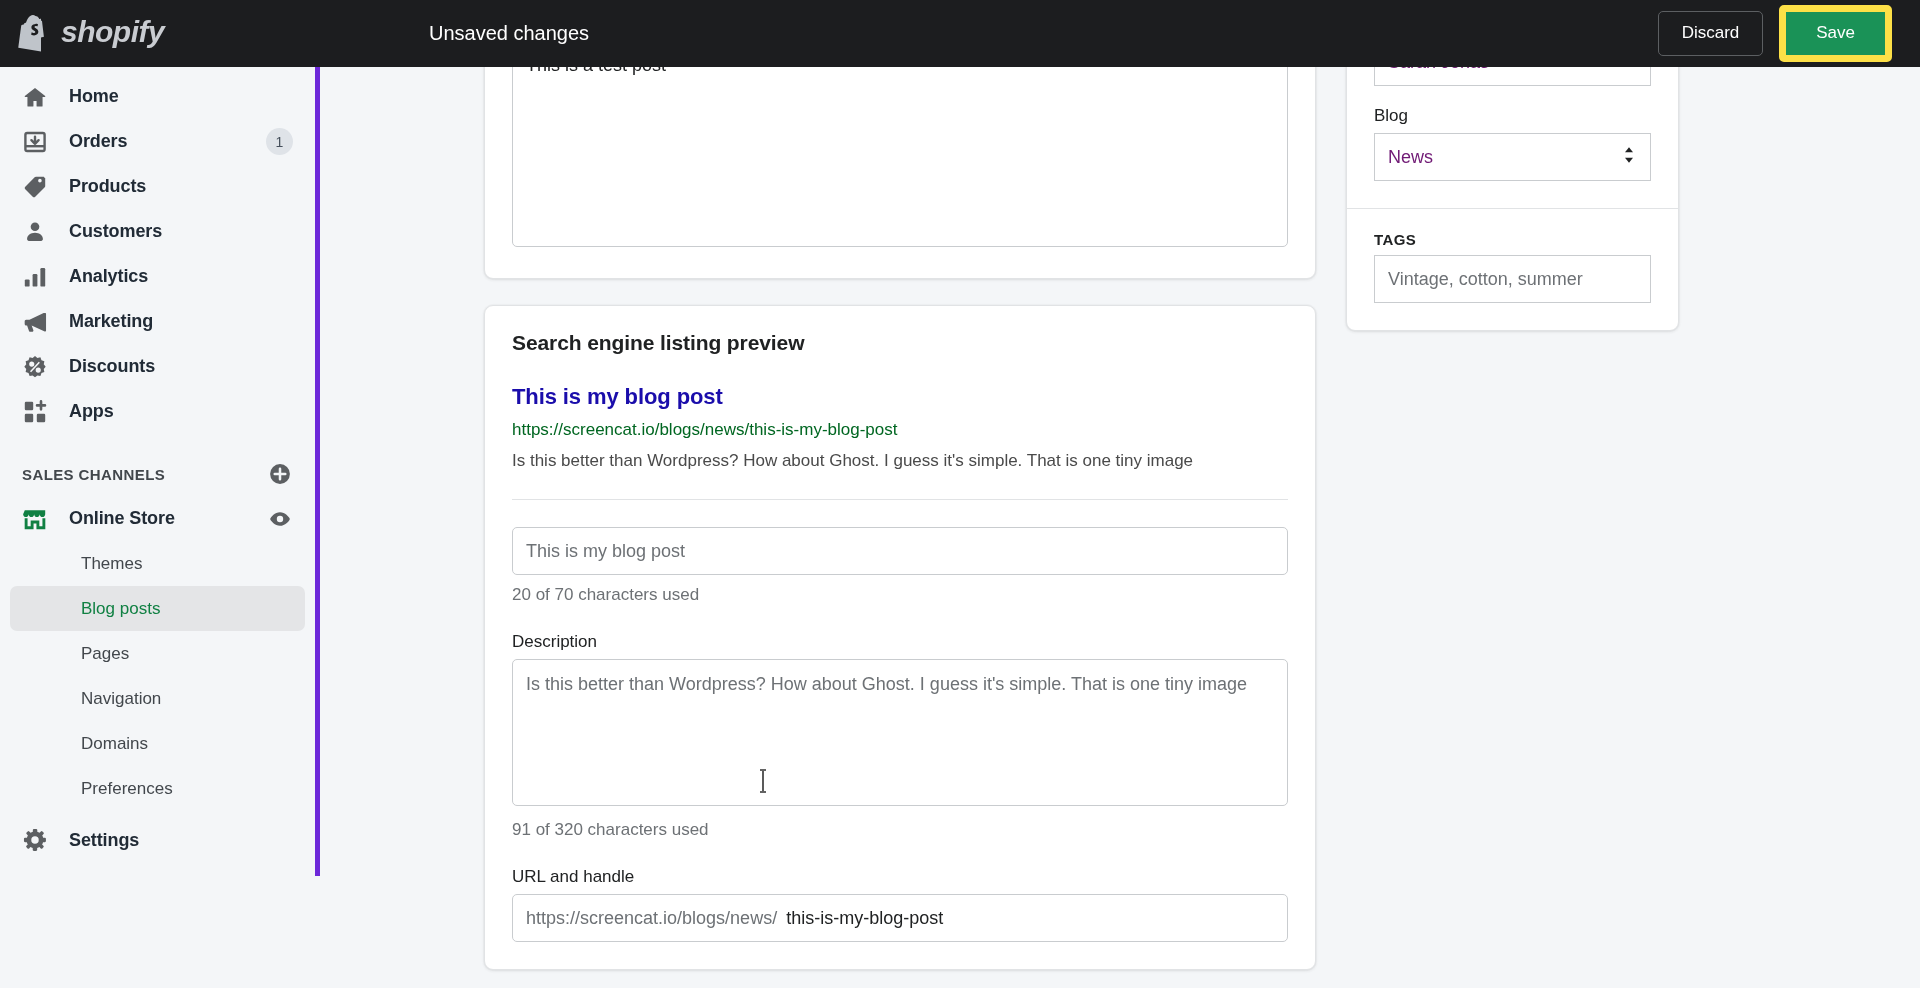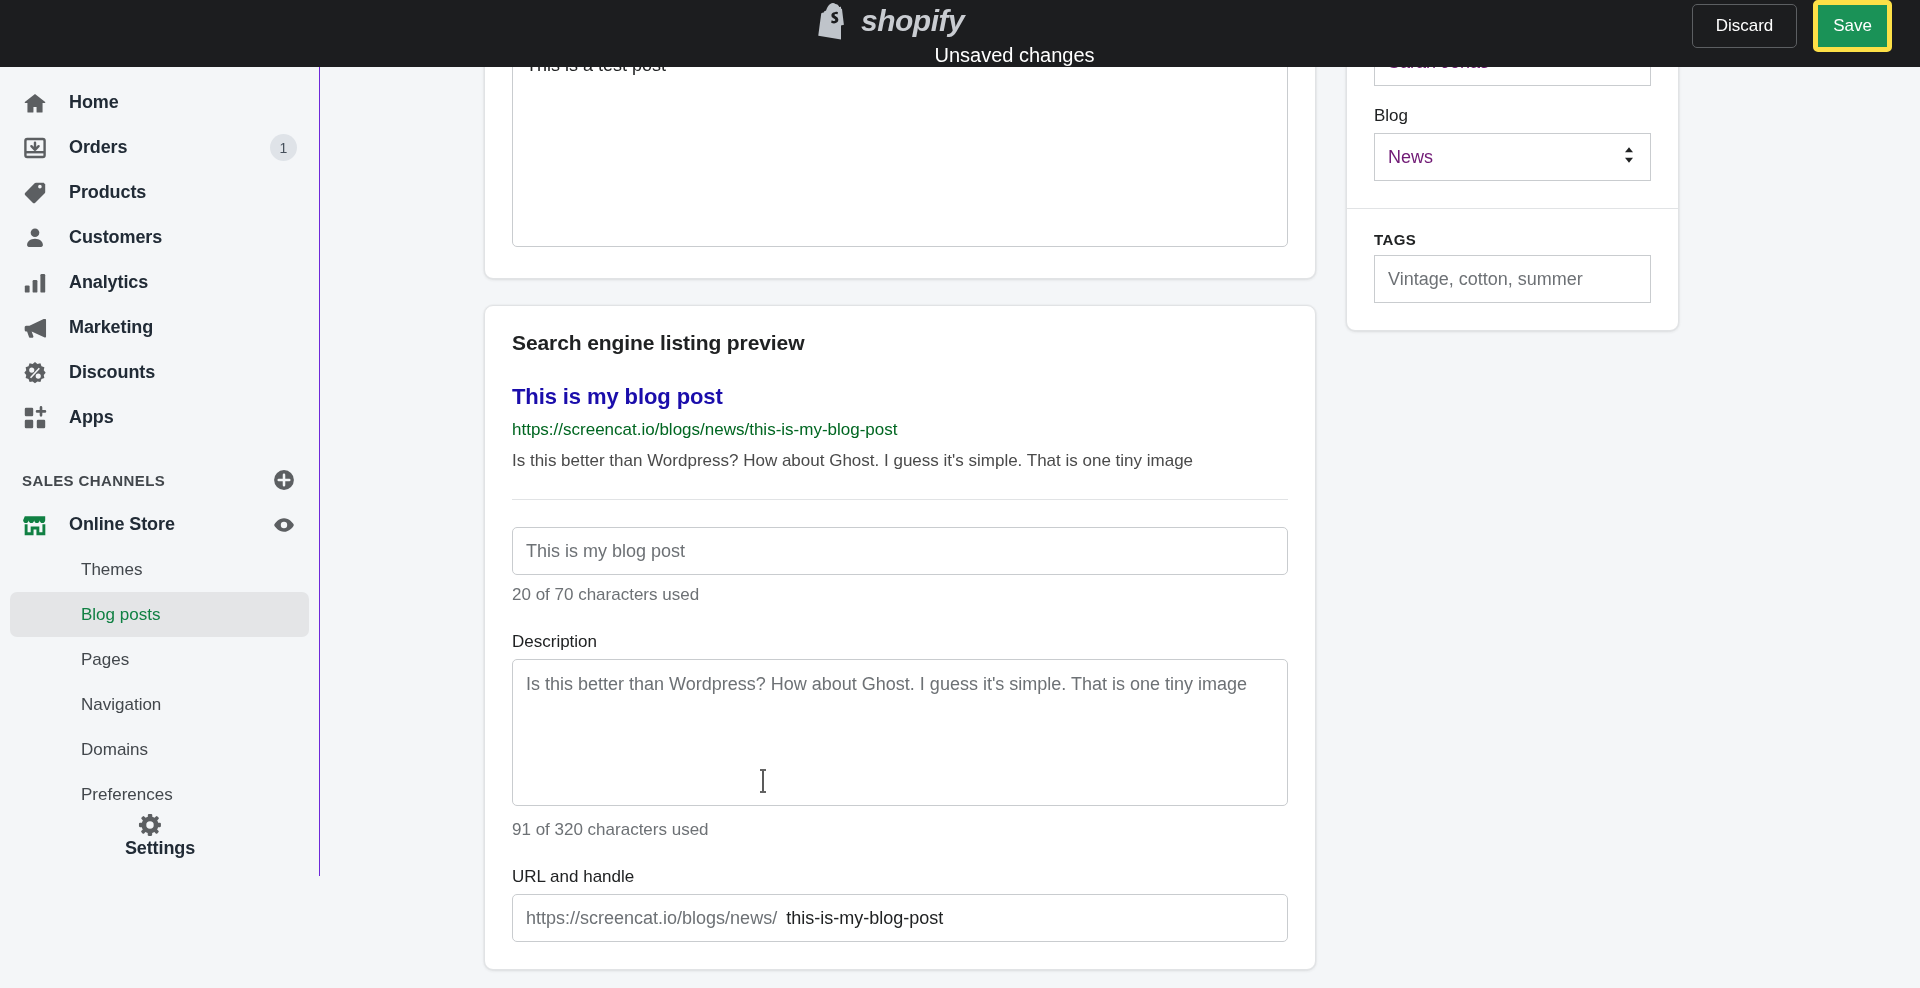--- a/index.html
+++ b/index.html
@@ -16,21 +16,20 @@
   
   .topbar {
     position: absolute;
     top: 0; left: 0;
     width: 1920px;
     height: 67px;
     background: #1c1d1f;
     display: flex;
     align-items: center;
     z-index: 50;
-    flex-direction: column;
   }
   .brand {
     width: 320px;
     height: 67px;
     display: flex;
     align-items: center;
     padding-left: 18px;
     gap: 9px;
   }
   .brand-mark { width: 34px; height: 38px; display: block; }
@@ -62,39 +61,39 @@
     border-radius: 5px;
     color: #ffffff;
     font-size: 17px;
     font-family: "Liberation Sans", sans-serif;
     padding: 11px 23px;
     cursor: pointer;
     line-height: 1.2;
   }
   .btn-save {
     background: #1a9257;
-    border: 5px solid #fde047;
+    border: 7px solid #fde047;
     border-radius: 5px;
     color: #ffffff;
     font-size: 17px;
     font-family: "Liberation Sans", sans-serif;
-    padding: 11px 15px;
+    padding: 11px 30px;
     cursor: pointer;
     line-height: 1.2;
   }
 
   
   .sidebar {
     position: absolute;
     top: 67px; left: 0;
     width: 320px;
     height: 809px;
     background: #f4f6f8;
-    border-right: 1px solid #6d28d9;
-    padding-top: 13px;
+    border-right: 5px solid #6d28d9;
+    padding-top: 7px;
     z-index: 20;
   }
   .nav-item {
     display: flex;
     align-items: center;
     height: 45px;
     margin: 0 10px;
     padding: 0 12px;
     border-radius: 5px;
     cursor: pointer;
@@ -187,21 +186,21 @@
     font-weight: 400;
   }
   .sub-item.active { background: #e4e5e7; }
   .sub-item.active .sub-label { color: #108043; font-weight: 400; }
 
   .sidebar-bottom {
     position: absolute;
     bottom: 0; left: 0;
     width: 320px;
   }
-  .sidebar-bottom .nav-item { height: 56px; margin-bottom: 8px; flex-direction: column; }
+  .sidebar-bottom .nav-item { height: 56px; margin-bottom: 8px; }
 
   
   .content {
     position: absolute;
     top: 67px; left: 321px;
     width: 1599px;
     height: 921px;
     background: #f4f6f8;
     overflow: hidden;
   }

